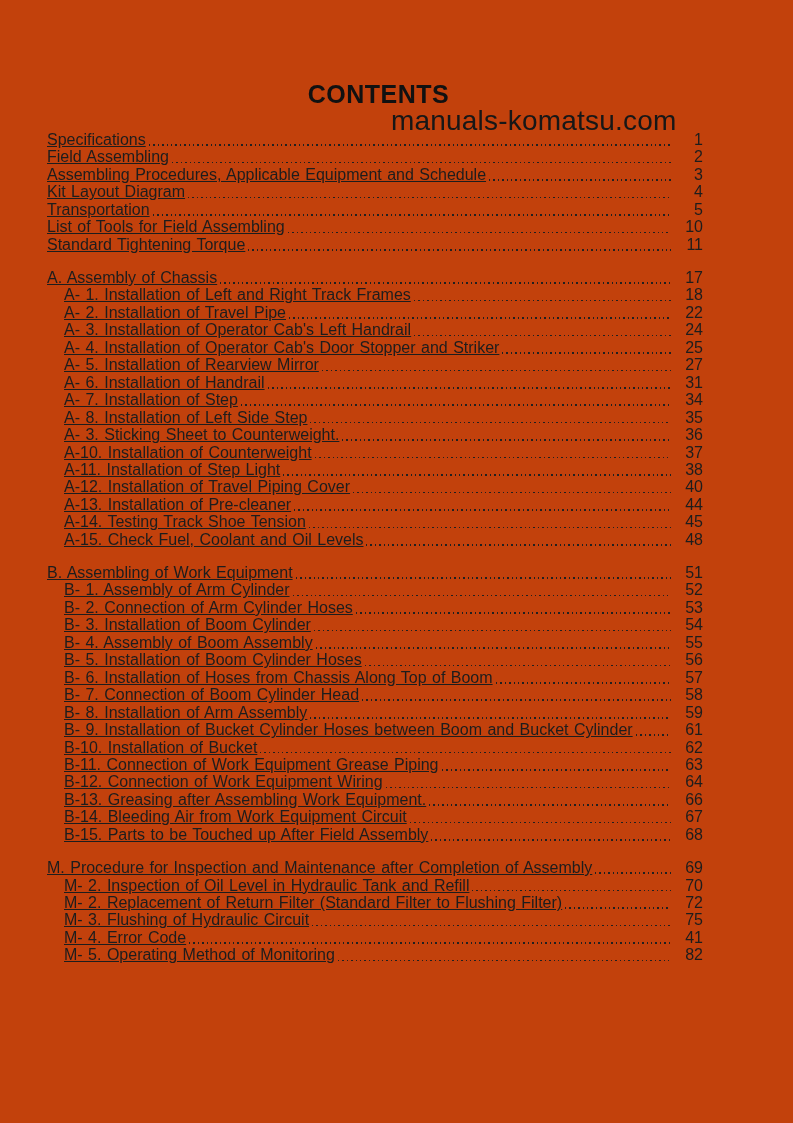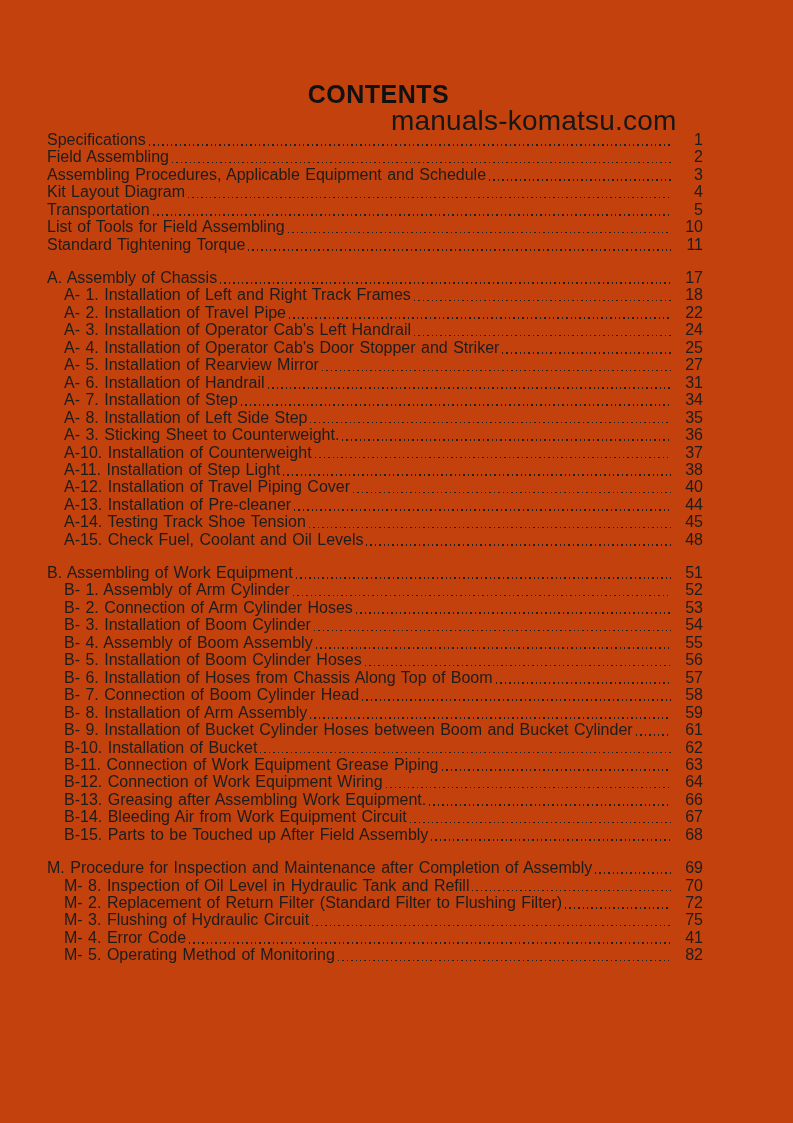--- a/index.html
+++ b/index.html
@@ -15,21 +15,21 @@
     position:absolute; top:105px; left:391px;
     font-size:28px; color:#171717; letter-spacing:0.2px;
   }
   .toc {
     position:absolute; top:131px; left:47px; width:656px;
     font-size:16px; line-height:17.45px; word-spacing:1px; color:#1d1d1d;
   }
   .section + .section { margin-top:15.8px; }
   .row { display:flex; }
   .row.sub { padding-left:17px;align-items:flex-end; }
-  .t { white-space:pre; flex:0 0 auto; }
+  .t { white-space:pre; flex:0 0 auto;text-decoration:underline; }
   .leader {
     flex:1 1 auto; min-width:8px; height:1.6px;
     align-self:flex-end; margin:0 2px 2.6px 3px;
     background:repeating-linear-gradient(to right,
       #202020 0, #202020 1.4px, transparent 1.4px, transparent 4.4px);
   }
   .num { flex:0 0 30px; text-align:right; white-space:pre; }
 </style>
 </head>
 <body>
@@ -239,21 +239,21 @@
     <span class="num">68</span>
   </div>
       </div>
       <div class="section">
         <div class="row">
     <span class="t">M. Procedure for Inspection and Maintenance after Completion of Assembly</span>
     <span class="leader"></span>
     <span class="num">69</span>
   </div>
         <div class="row sub">
-    <span class="t">M- 8. Inspection of Oil Level in Hydraulic Tank and Refill</span>
+    <span class="t">M- 2. Inspection of Oil Level in Hydraulic Tank and Refill</span>
     <span class="leader"></span>
     <span class="num">70</span>
   </div>
         <div class="row sub">
     <span class="t">M- 2. Replacement of Return Filter (Standard Filter to Flushing Filter)</span>
     <span class="leader"></span>
     <span class="num">72</span>
   </div>
         <div class="row sub">
     <span class="t">M- 3. Flushing of Hydraulic Circuit</span>

